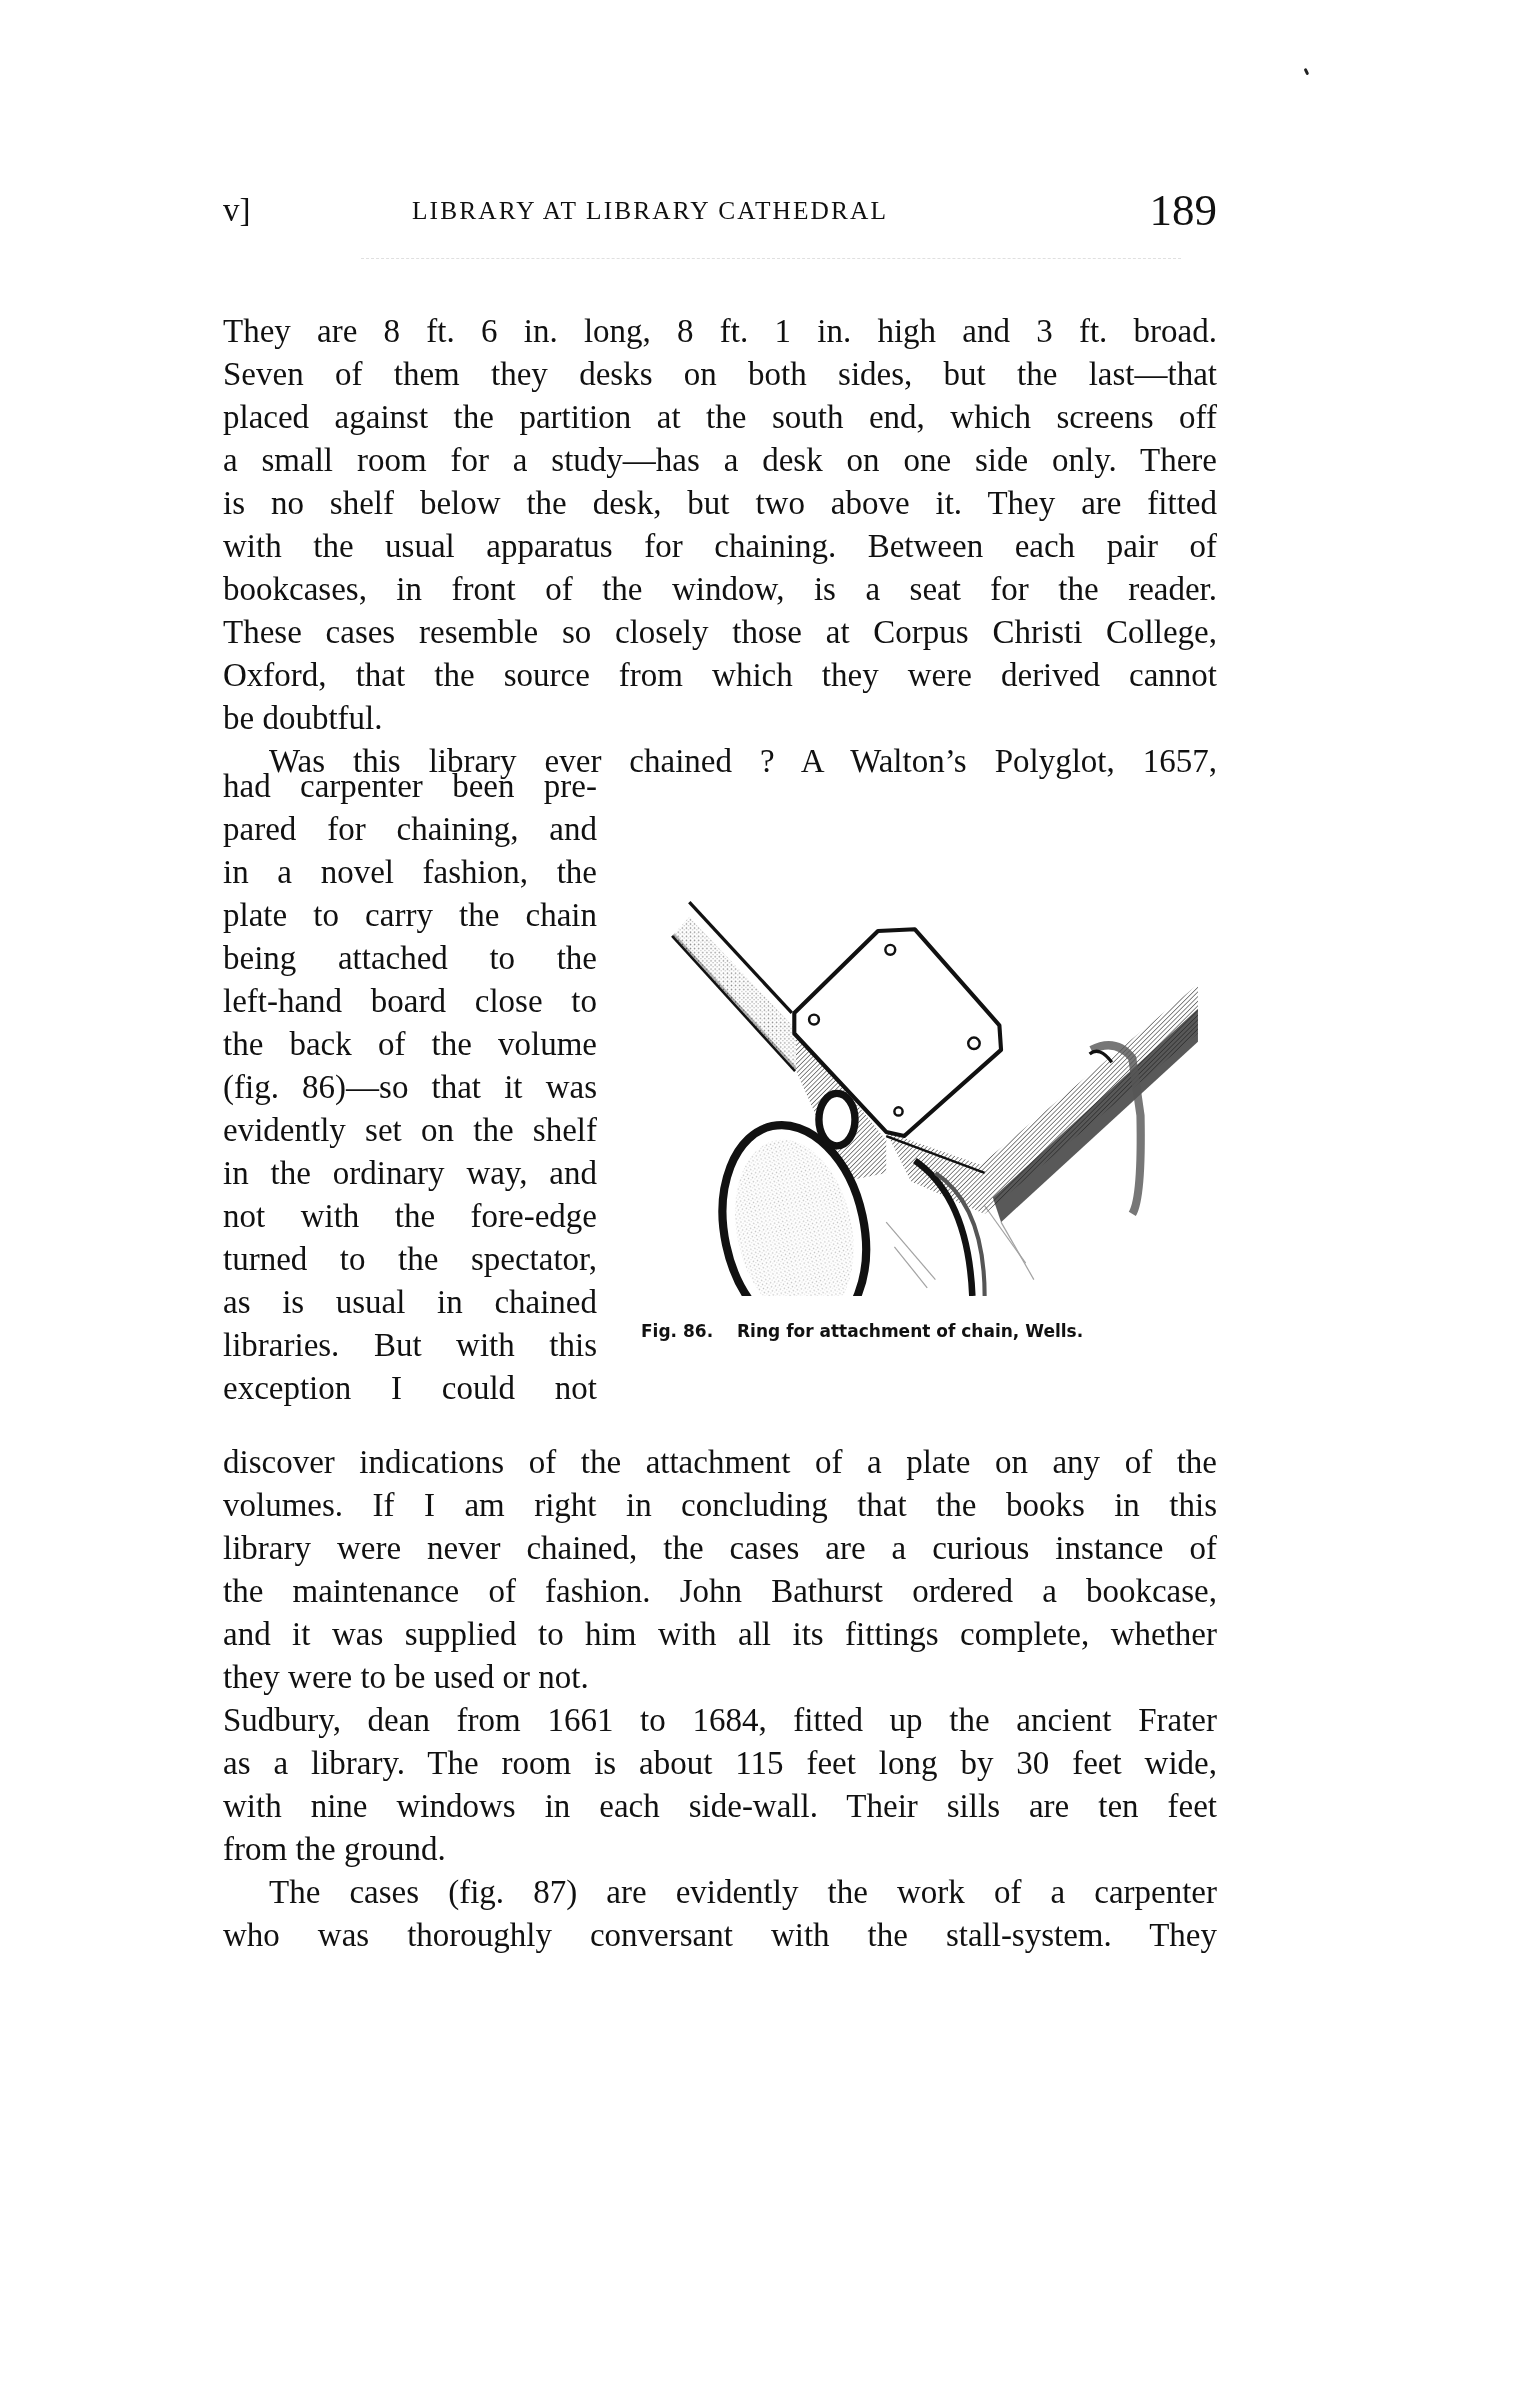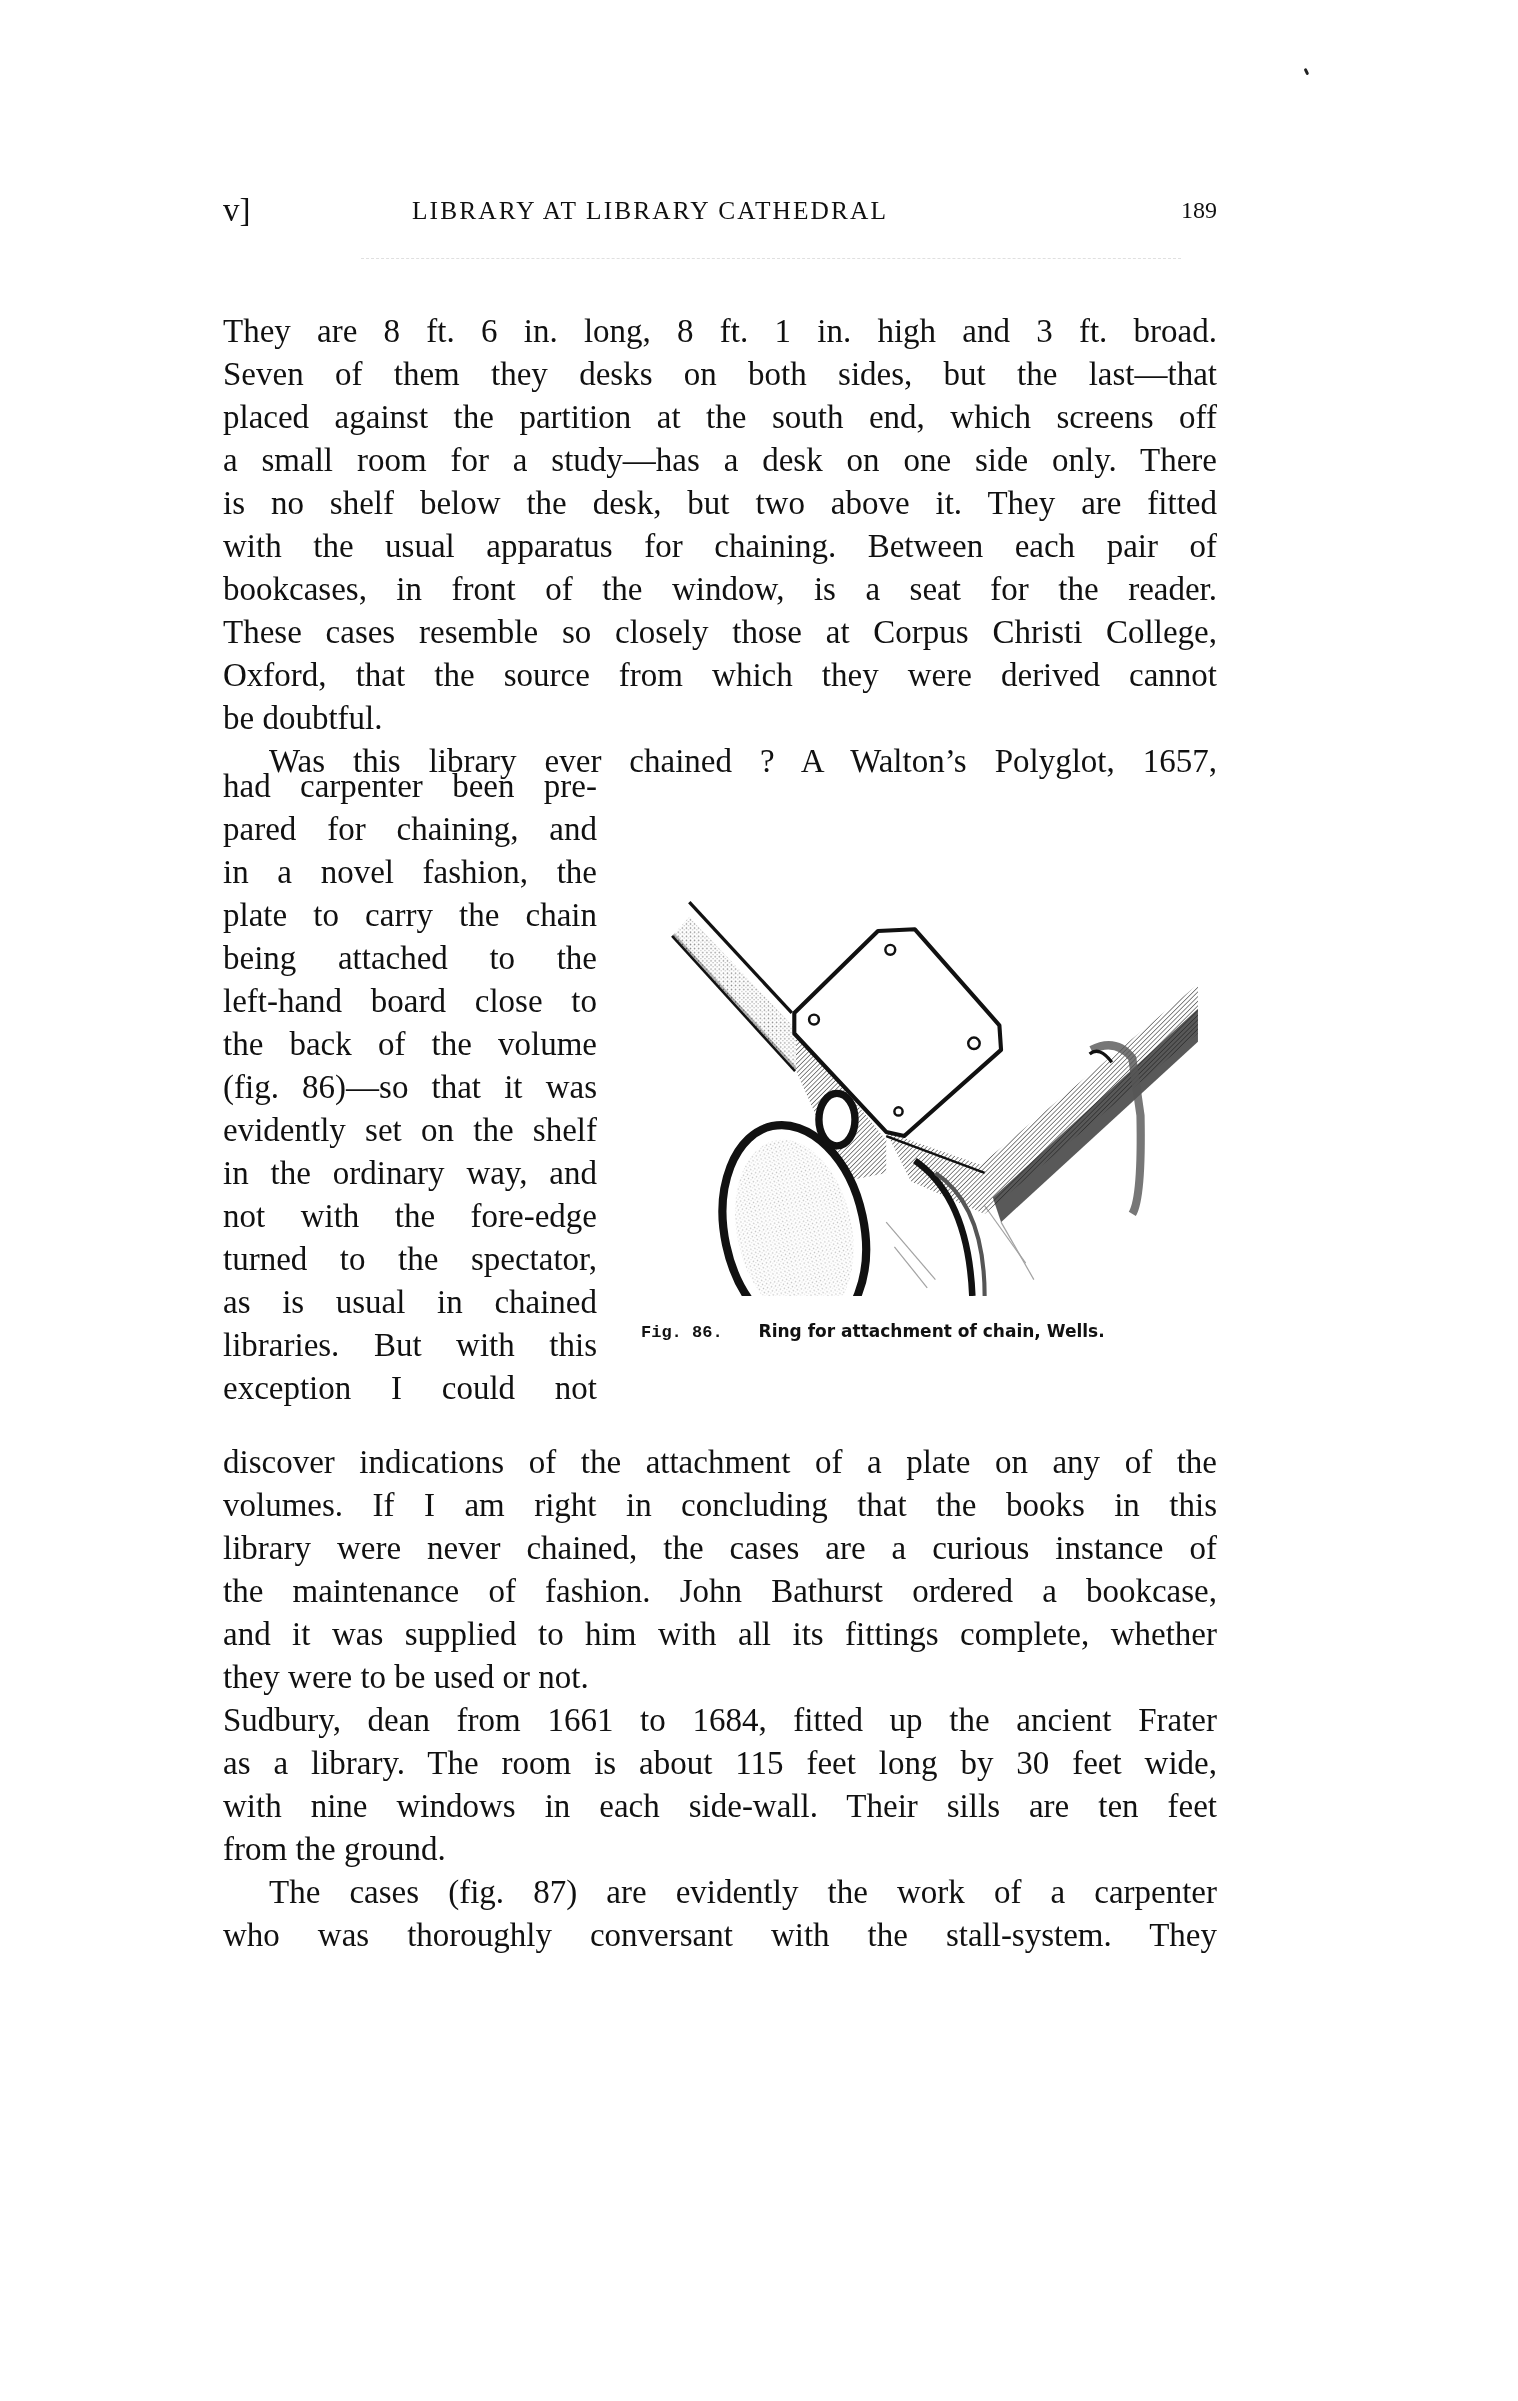--- a/index.html
+++ b/index.html
@@ -50,21 +50,21 @@
       position: absolute;
       left: 189px;
       top: 0;
       font-size: 25.4px;
       letter-spacing: 2.1px;
     }
     .running-head .folio {
       position: absolute;
       right: 0;
       top: 0;
-      font-size: 24px;
+      font-size: 45px;
     }
     .head-rule {
       position: absolute;
       left: 361px;
       top: 258px;
       width: 820px;
       height: 0;
       border-top: 0.8px dashed #cccccc;
       opacity: 0.6;
     }
@@ -121,22 +121,21 @@
       top: 1319px;
       width: 558px;
       font-family: "DejaVu Sans", "Liberation Sans", sans-serif;
       font-weight: bold;
       font-size: 17px;
       line-height: 24.6px;
       color: #111;
       white-space: nowrap;
     }
     .caption .fig-num {
-      margin-right: 30px;
-      font-family: Liberation Mono, monospace;
+      margin-right: 18px;
     }
     .block2 { top: 1418px; }
   </style>
 </head>
 <body>
 
 <div class="page">
 
   <div class="stray-mark"></div>
 

